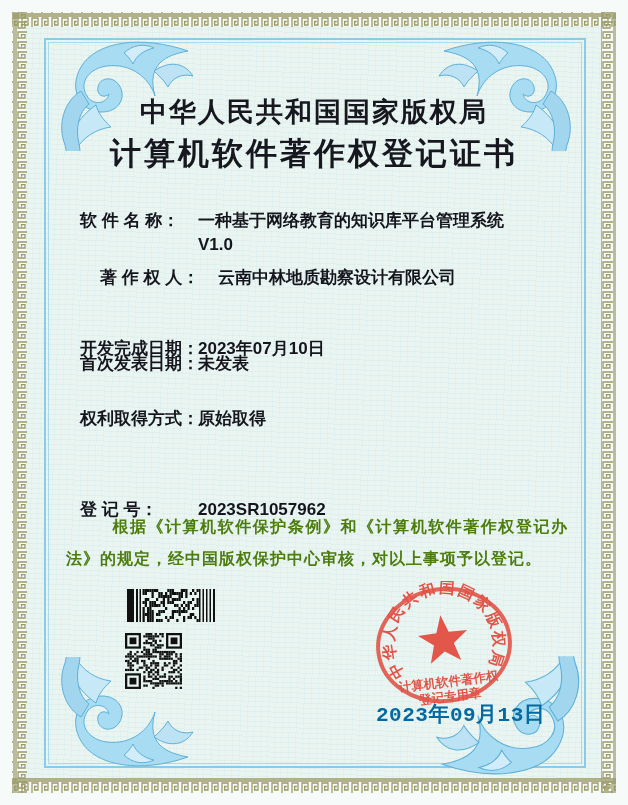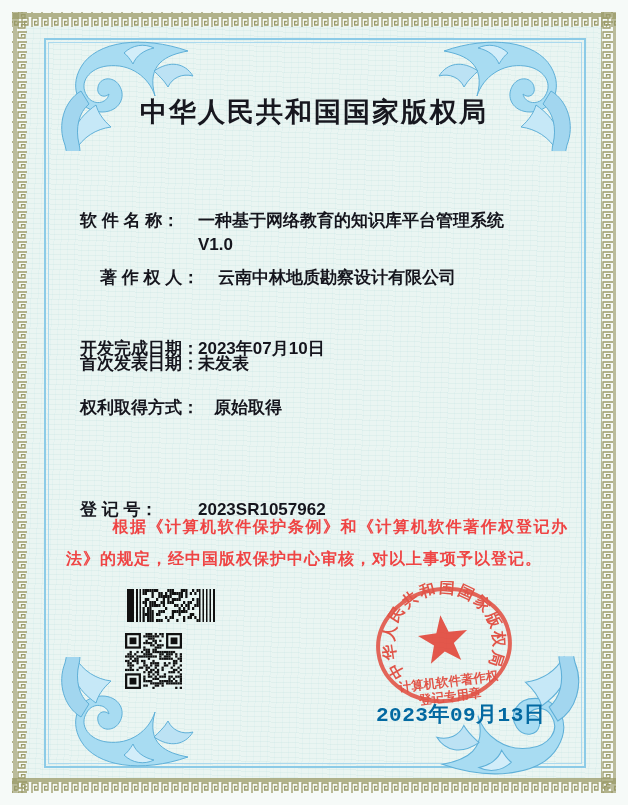--- a/index.html
+++ b/index.html
@@ -40,21 +40,21 @@
   }
   .certno{top:180px;right:63px;font-size:13.5px;font-weight:700;}
   .certno .cn-label{margin-right:10px;}
   .frow{position:absolute;left:80px;display:flex;font-size:17px;font-weight:700;line-height:24px;color:#15151d;}
   .flabel{width:118px;flex:0 0 118px;white-space:nowrap;}
   .fvalue{white-space:nowrap;}
   .fvalue .v2{display:block;}
   .statement{
     position:absolute;left:66px;top:511px;width:502px;
     font-size:16px;font-weight:600;line-height:32px;letter-spacing:1px;
-    text-align:justify;text-indent:2.9em;color:#ef4444;white-space:normal;
+    text-align:justify;text-indent:2.9em;color:#4d7c0f;white-space:normal;
   }
   .barcode{position:absolute;left:127px;top:589px;}
   .qrcode{position:absolute;left:125px;top:633px;}
   .seal{position:absolute;left:370px;top:581px;opacity:.92;}
   .issue-date{position:absolute;left:376px;top:700px;font-size:21px;font-weight:700;letter-spacing:.5px;color:#0369a1;font-family:Liberation Mono, monospace;}
 </style>
 </head>
 <body>
 
 <div class="page">
@@ -110,38 +110,39 @@
     <g stroke="#5fb0d8" stroke-width="1">
       <path d="M152,18 C106,2 60,8 45,34 C32,56 44,79 66,79 C83,79 91,64 83,52 C77,43 64,44 62,54 C60,62 68,66 73,61 C71,71 57,73 51,63 C42,49 54,35 71,33 C94,30 113,44 119,63 C110,31 130,22 152,18 Z" fill="#a8dcf2"></path>
       <path d="M60,72 C40,86 33,102 39,118 C47,104 60,96 75,94 C66,86 62,79 60,72 Z" fill="#c6e8f7"></path>
       <path d="M118,38 C134,27 149,30 157,43 C146,40 136,45 132,54 C128,47 122,42 118,38 Z" fill="#bce2f4"></path>
       <path d="M45,58 C28,68 21,92 29,112 C33,126 29,140 21,147 C38,142 47,127 43,111 C39,95 43,79 53,71 Z" fill="#a2d6ef"></path>
       <path d="M88,20 C96,12 108,10 118,15 C108,17 100,23 97,31 C94,26 91,22 88,20 Z" fill="#d2edf9"></path>
     </g>
   </svg>
 
   <div class="txt title">中华人民共和国国家版权局</div>
+  <div class="txt subtitle">计算机软件著作权登记证书</div>
 
   <div class="frow" style="top:209px;">
     <span class="flabel">软 件 名 称：</span>
     <span class="fvalue"><span>一种基于网络教育的知识库平台管理系统</span><span class="v2">V1.0</span></span>
   </div>
   <div class="frow" style="top:266px;margin-left:20px;">
     <span class="flabel">著 作 权 人：</span>
     <span class="fvalue">云南中林地质勘察设计有限公司</span>
   </div>
   <div class="frow" style="top:337px;">
     <span class="flabel">开发完成日期：</span>
     <span class="fvalue">2023年07月10日</span>
   </div>
   <div class="frow" style="top:352px;">
     <span class="flabel">首次发表日期：</span>
     <span class="fvalue">未发表</span>
   </div>
-  <div class="frow" style="top:396px;gap:16px;">
+  <div class="frow" style="top:407px;">
     <span class="flabel">权利取得方式：</span>
     <span class="fvalue">原始取得</span>
   </div>
   <div class="frow" style="top:498px;align-items:center;">
     <span class="flabel">登  记  号：</span>
     <span class="fvalue">2023SR1057962</span>
   </div>
 
   <div class="statement">根据《计算机软件保护条例》和《计算机软件著作权登记办法》的规定，经中国版权保护中心审核，对以上事项予以登记。</div>
 

